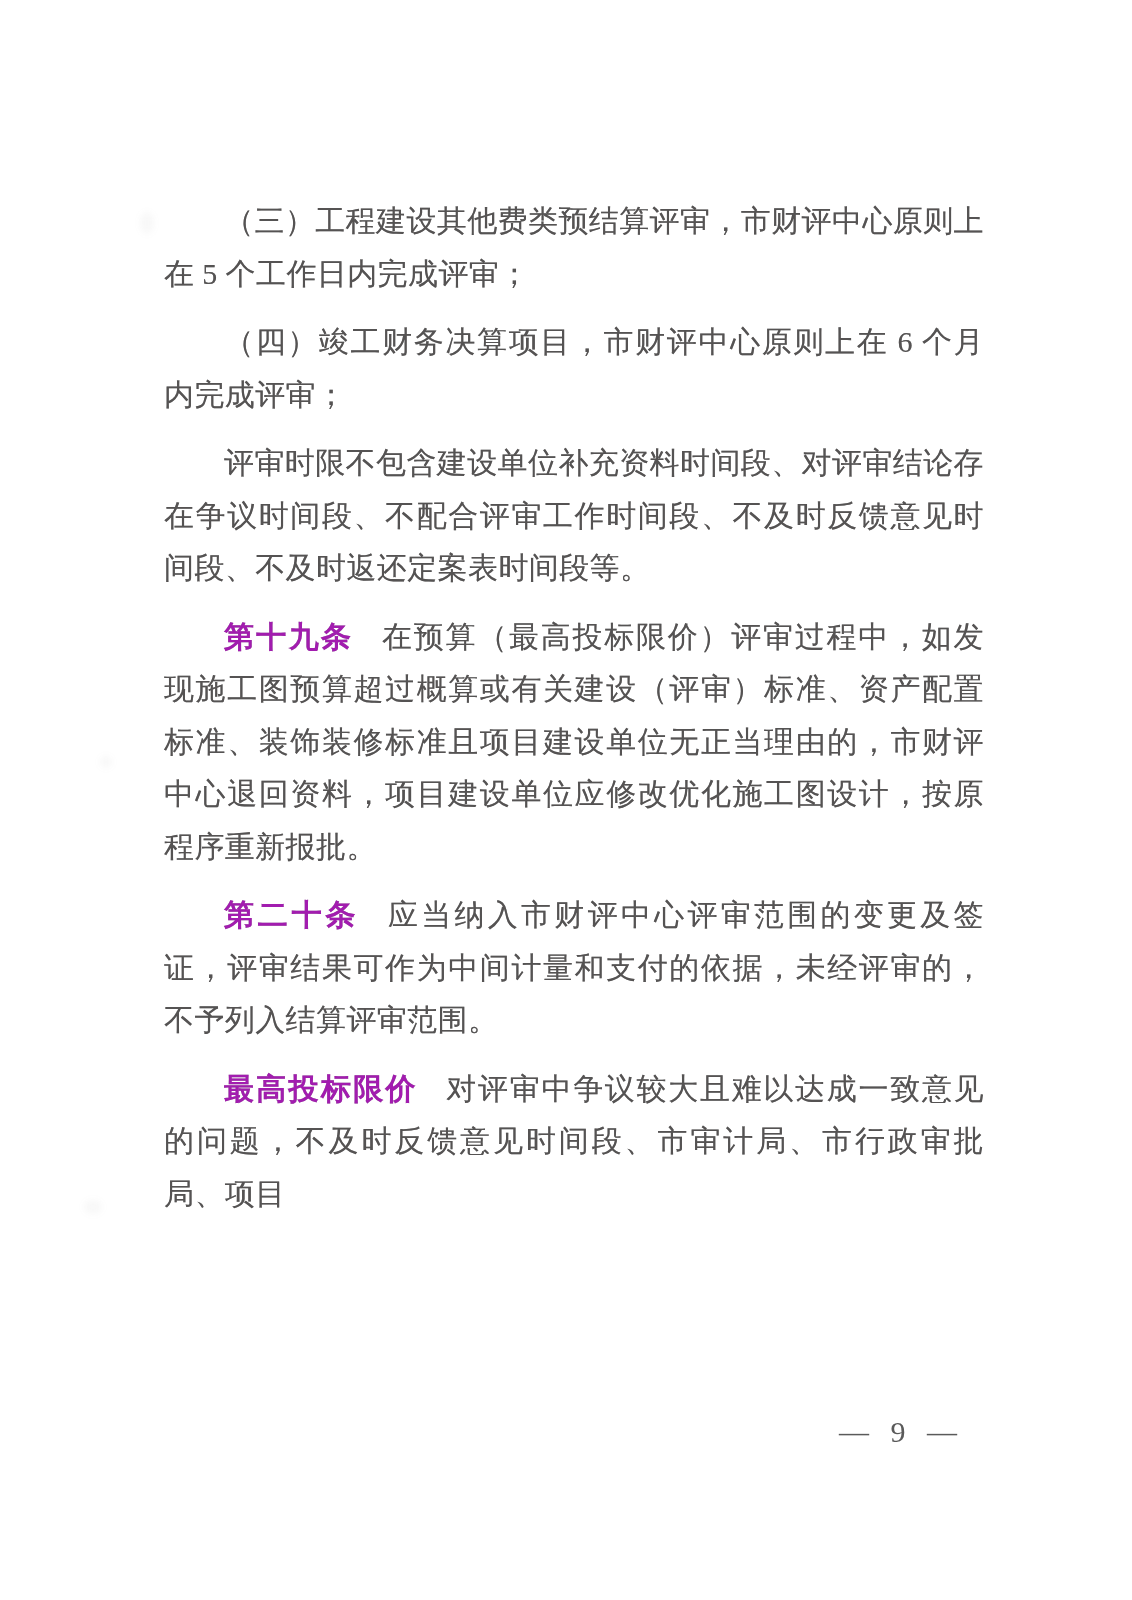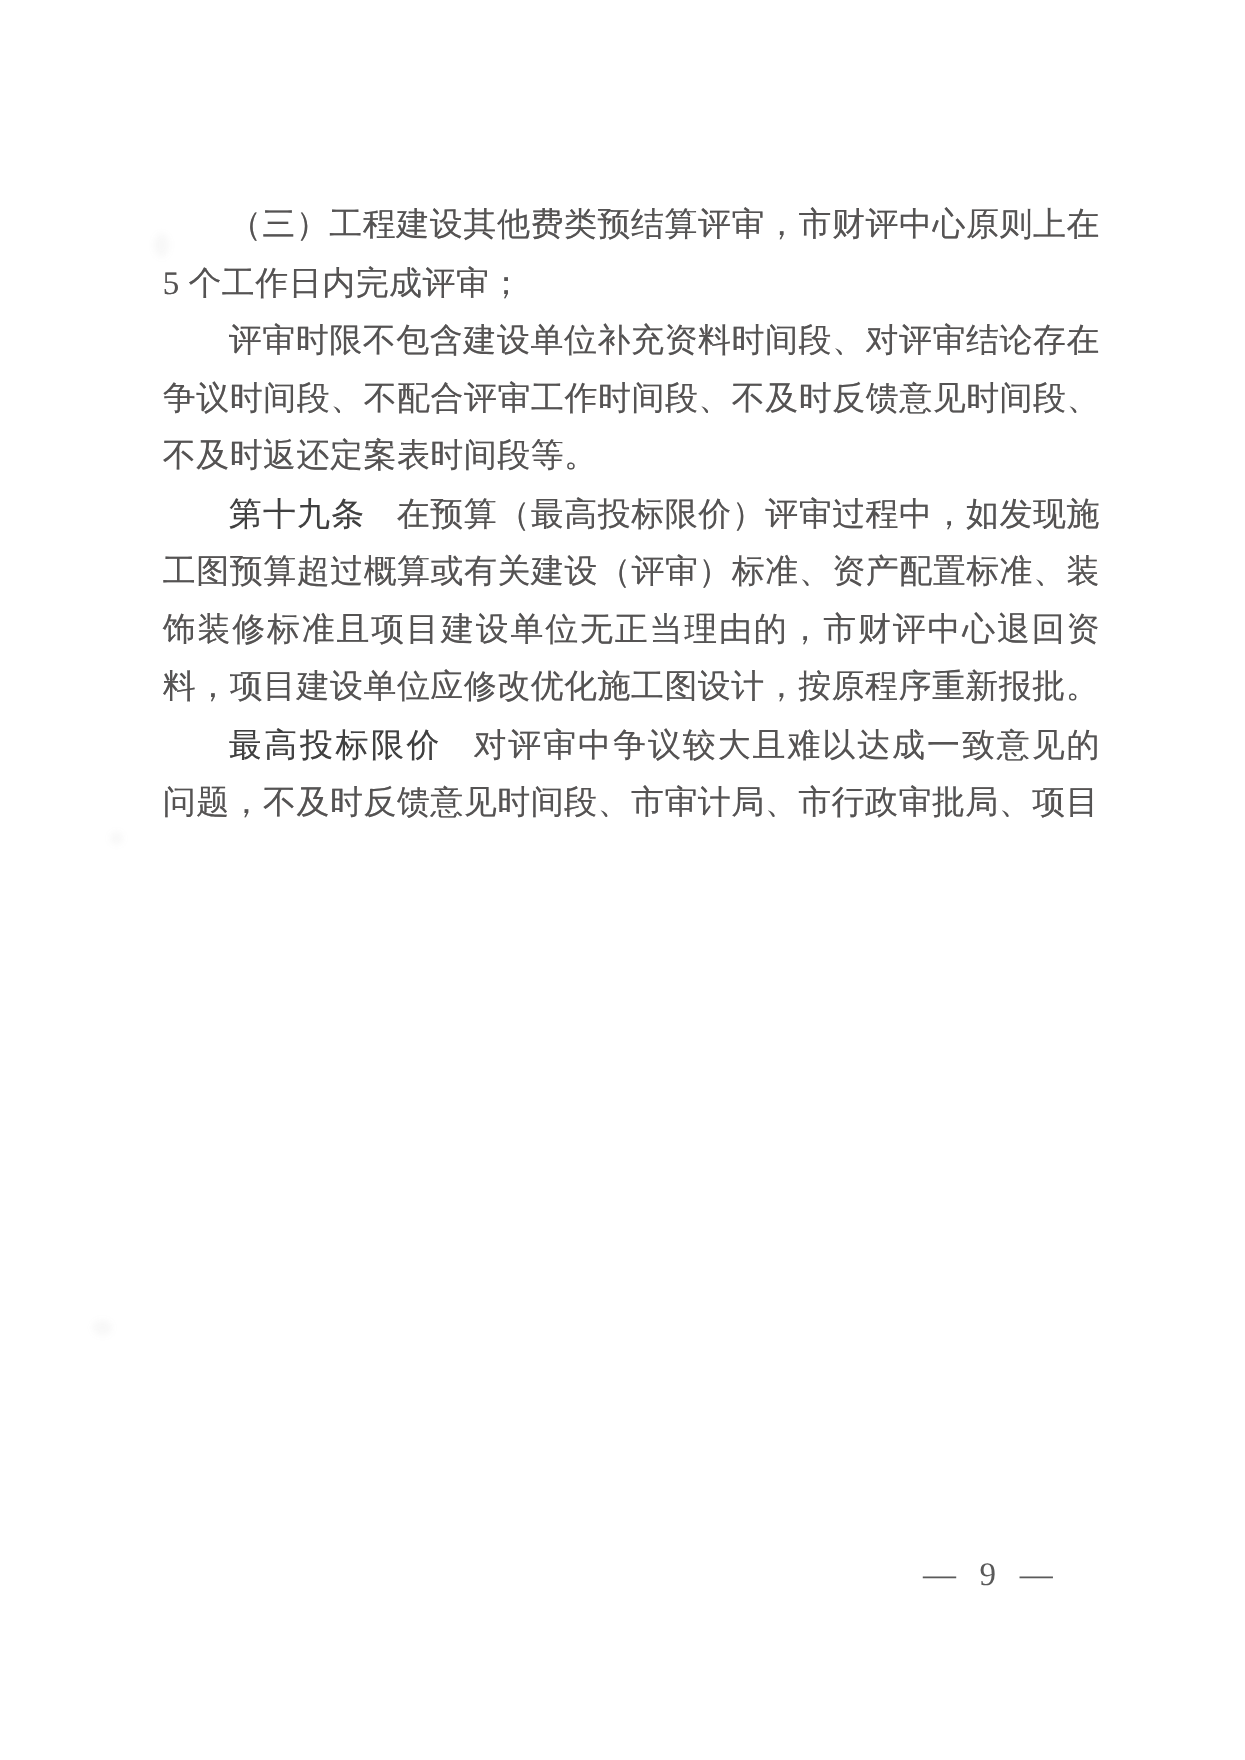--- a/index.html
+++ b/index.html
@@ -33,26 +33,26 @@
     width: 852px;
     color: #555353;
     font-size: 30px;
     line-height: 52.5px;
     text-align: justify;
     text-justify: inter-ideograph;
     letter-spacing: 0.4px;
     text-shadow: 0 0 0.5px rgba(90,90,90,0.55);
   }
   .para {
-    margin: 0;
+    margin: 16px;
     text-indent: 2em;
   }
   .term {
-    font-weight: 400;
-    color: #404040;
+    font-weight: 700;
+    color: #a21caf;
     margin-right: 0.95em;
     font-family: "Liberation Sans", "DejaVu Sans", sans-serif;
     letter-spacing: 1px;
   }
   .page-footer {
     position: absolute;
     top: 1412px;
     right: 168px;
     color: #5a5a5a;
     font-size: 30px;
@@ -69,30 +69,36 @@
   <div class="smudge s1"></div>
   <div class="smudge s2"></div>
   <div class="smudge s3"></div>
 
   <div class="text-block">
 
     <p class="para">
       <span>（三）工程建设其他费类预结算评审，市财评中心原则上在 5 个工作日内完成评审；</span>
     </p>
 
+    <p class="para">
+      <span>（四）竣工财务决算项目，市财评中心原则上在 6 个月内完成评审；</span>
+    </p>
 
 
     <p class="para">
       <span>评审时限不包含建设单位补充资料时间段、对评审结论存在争议时间段、不配合评审工作时间段、不及时反馈意见时间段、不及时返还定案表时间段等。</span>
     </p>
 
     <p class="para">
       <span class="term">第十九条</span><span>在预算（最高投标限价）评审过程中，如发现施工图预算超过概算或有关建设（评审）标准、资产配置标准、装饰装修标准且项目建设单位无正当理由的，市财评中心退回资料，项目建设单位应修改优化施工图设计，按原程序重新报批。</span>
     </p>
 
+    <p class="para">
+      <span class="term">第二十条</span><span>应当纳入市财评中心评审范围的变更及签证，评审结果可作为中间计量和支付的依据，未经评审的，不予列入结算评审范围。</span>
+    </p>
 
 
     <p class="para">
       <span class="term">最高投标限价</span><span>对评审中争议较大且难以达成一致意见的问题，不及时反馈意见时间段、市审计局、市行政审批局、项目</span>
     </p>
 
   </div>
 
   <div class="page-footer">
     <span>— 9 —</span>

